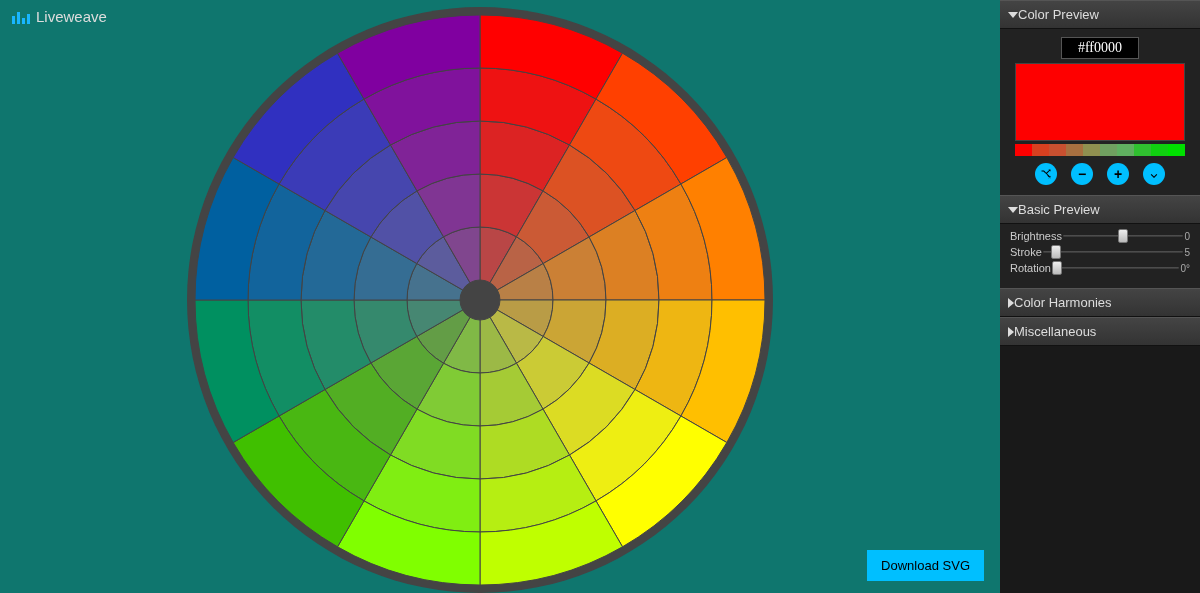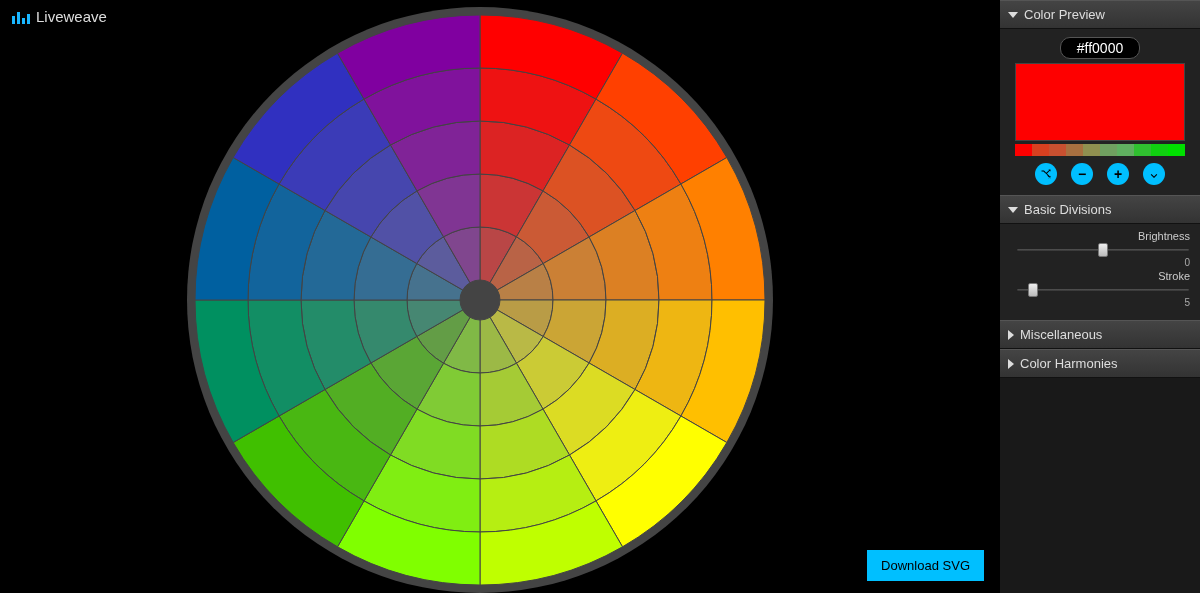--- a/index.html
+++ b/index.html
@@ -1,53 +1,53 @@
 <!DOCTYPE html>
 <html><head>
 <meta charset="utf-8">
 <style>
   * { margin: 0; padding: 0; box-sizing: border-box; font-family: Arial, Helvetica, sans-serif; }
   html, body { width: 1200px; height: 593px; background: #222; color: #ddd; overflow: hidden; }
   body { display: flex; }
 
   
-  .main { flex: 1; position: relative; background: #000000; }
+  .main { flex: 1; position: relative; background: #0f766e; }
   .brand { position: absolute; top: 8px; left: 12px; display: flex; align-items: center; gap: 6px; font-size: 15px; color: #ddd; }
   .brand .logo { display: inline-flex; gap: 2px; align-items: flex-end; height: 14px; }
   .brand .logo span { display: inline-block; width: 3px; background: #19b6ff; }
   .brand .logo span:nth-child(1){ height: 8px; }
   .brand .logo span:nth-child(2){ height: 12px; }
   .brand .logo span:nth-child(3){ height: 6px; }
   .brand .logo span:nth-child(4){ height: 10px; }
 
   .wheel-wrap { position: absolute; top: 0; left: 180px; }
   .wheel-wrap svg { display: block; }
 
   .downloads { position: absolute; right: 0; bottom: 12px; display: flex; gap: 10px; padding-right: 16px; }
   .btn-dl { background: #00bfff; color: #000; border: none; padding: 8px 14px; font-size: 13px; cursor: pointer; font-family: 'Arial Narrow', Arial, sans-serif; margin-left: 32px; }
 
   
   .sidebar { width: 200px; background: #191919; display: flex; flex-direction: column; font-size: 12px; }
-  .panel-hdr { background: linear-gradient(#444,#333); border-top: 1px solid #555; border-bottom: 1px solid #111; padding: 6px 8px; display: flex; align-items: center; gap: 6px; cursor: pointer; font-family: 'Arial Narrow', Arial, sans-serif; font-size: 13px; }
+  .panel-hdr { background: linear-gradient(#444,#333); border-top: 1px solid #555; border-bottom: 1px solid #111; padding: 6px 8px; display: flex; align-items: center; gap: 0; cursor: pointer; font-family: 'Arial Narrow', Arial, sans-serif; font-size: 13px; }
   .tri { width: 0; height: 0; display: inline-block; }
   .tri.down { border-left: 5px solid transparent; border-right: 5px solid transparent; border-top: 6px solid #ddd; }
   .tri.right { border-top: 5px solid transparent; border-bottom: 5px solid transparent; border-left: 6px solid #ddd; }
   .panel-body { background: #222; padding: 6px 10px 10px; display: flex; flex-direction: column; align-items: center; }
 
   
-  .hex-pill { background: #000; color: #fff; border: 1px solid #555; border-radius: 10px; padding: 2px 16px; margin: 2px 0 4px; font-size: 14px; font-family: Liberation Sans, sans-serif; }
+  .hex-pill { background: #000; color: #fff; border: 1px solid #555; border-radius: 0; padding: 2px 16px; margin: 2px 0 4px; font-size: 14px; font-family: Liberation Serif, serif; }
   .swatch-big { width: 170px; height: 78px; background: #fe0000; border: 1px solid #444; }
   .swatch-row { display: flex; width: 170px; height: 12px; margin-top: 3px; }
   .swatch-row div { flex: 1; }
   .circ-btn-row { display: flex; gap: 14px; margin-top: 7px; }
   .circ-btn { width: 22px; height: 22px; border-radius: 11px; background: #00bfff; color: #000; border: none; cursor: pointer; display: flex; align-items: center; justify-content: center; font-weight: bold; font-size: 14px; }
   .circ-btn svg { width: 12px; height: 12px; }
 
   
-  .ctrl { width: 100%; display: flex; flex-direction: column; align-items: flex-end; margin-bottom: 2px; }
+  .ctrl { width: 100%; display: flex; flex-direction: row; align-items: flex-start; margin-bottom: 2px; }
   .ctrl .lbl { font-size: 11px; color: #ccc; margin-bottom: 2px; font-family: 'Arial Narrow', Arial, sans-serif; }
   .ctrl .val { font-size: 10px; color: #aaa; margin-top: 1px; }
   .slider { width: 174px; height: 12px; position: relative; }
   .slider .track { position: absolute; top: 50%; left: 0; right: 0; height: 4px; margin-top: -2px; background: linear-gradient(#555,#333); border-radius: 2px; border: 1px solid #222; }
   .slider .thumb { position: absolute; top: 50%; width: 10px; height: 14px; margin-top: -7px; margin-left: -5px; background: linear-gradient(#eee,#bbb); border: 1px solid #777; border-radius: 2px; }
 </style>
 </head>
 <body>
 
 <div class="main">
@@ -165,43 +165,51 @@
       <button class="circ-btn">
         <svg viewBox="0 0 24 24">
             <path fill="#000" d="M12 3v14l-5-5-1.5 1.5L12 20l6.5-6.5L17 12l-5 5V3z"></path>
           </svg>
       </button>
     </div>
   </div>
 
   <div class="panel-hdr">
     <span class="tri down"></span>
-    <span>Basic Divisions</span>
+    <span>Basic Preview</span>
   </div>
   <div class="panel-body">
     <div class="ctrl">
       <div class="lbl">Brightness</div>
       <div class="slider">
           <div class="track"></div>
           <div class="thumb" style="left: 50%;"></div>
         </div>
       <div class="val">0</div>
     </div>
     <div class="ctrl">
       <div class="lbl">Stroke</div>
       <div class="slider">
           <div class="track"></div>
           <div class="thumb" style="left: 10%;"></div>
         </div>
       <div class="val">5</div>
     </div>
-  </div>
-
+    <div class="ctrl">
+      <div class="lbl">Rotation</div>
+      <div class="slider">
+          <div class="track"></div>
+          <div class="thumb" style="left: 5%;"></div>
+        </div>
+      <div class="val">0°</div>
+    </div>
+  </div>
+
+  <div class="panel-hdr">
+    <span class="tri right"></span>
+    <span>Color Harmonies</span>
+  </div>
   <div class="panel-hdr">
     <span class="tri right"></span>
     <span>Miscellaneous</span>
   </div>
-  <div class="panel-hdr">
-    <span class="tri right"></span>
-    <span>Color Harmonies</span>
-  </div>
 
 </div>
 
 </body></html>

